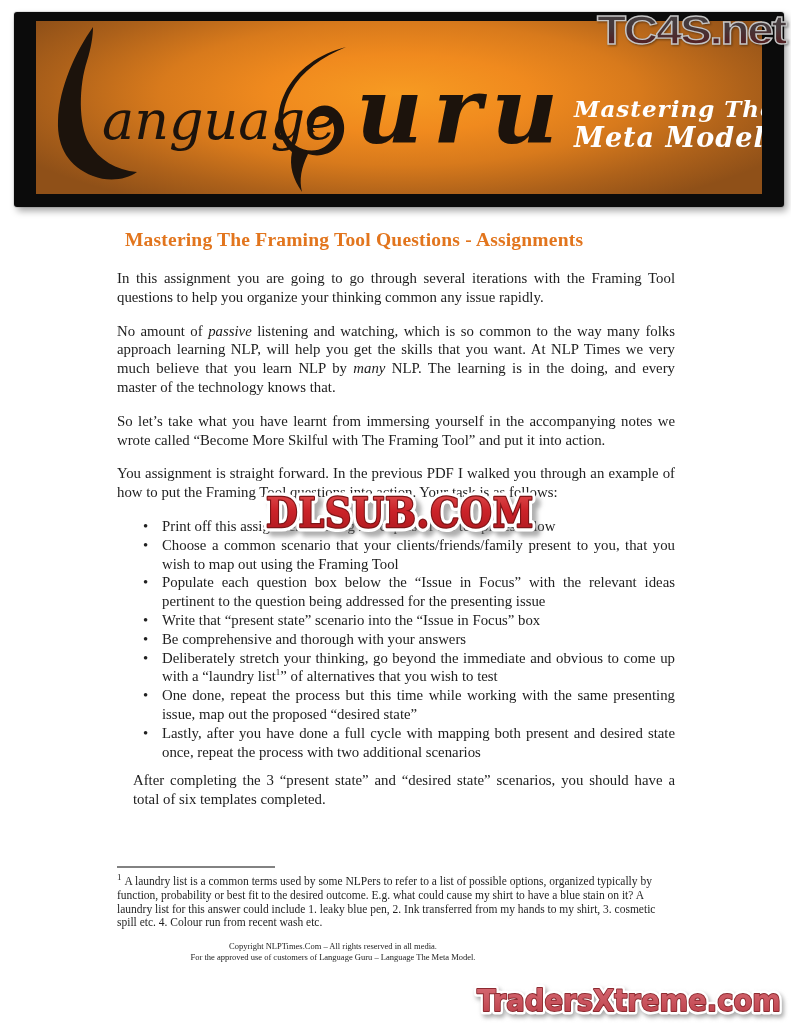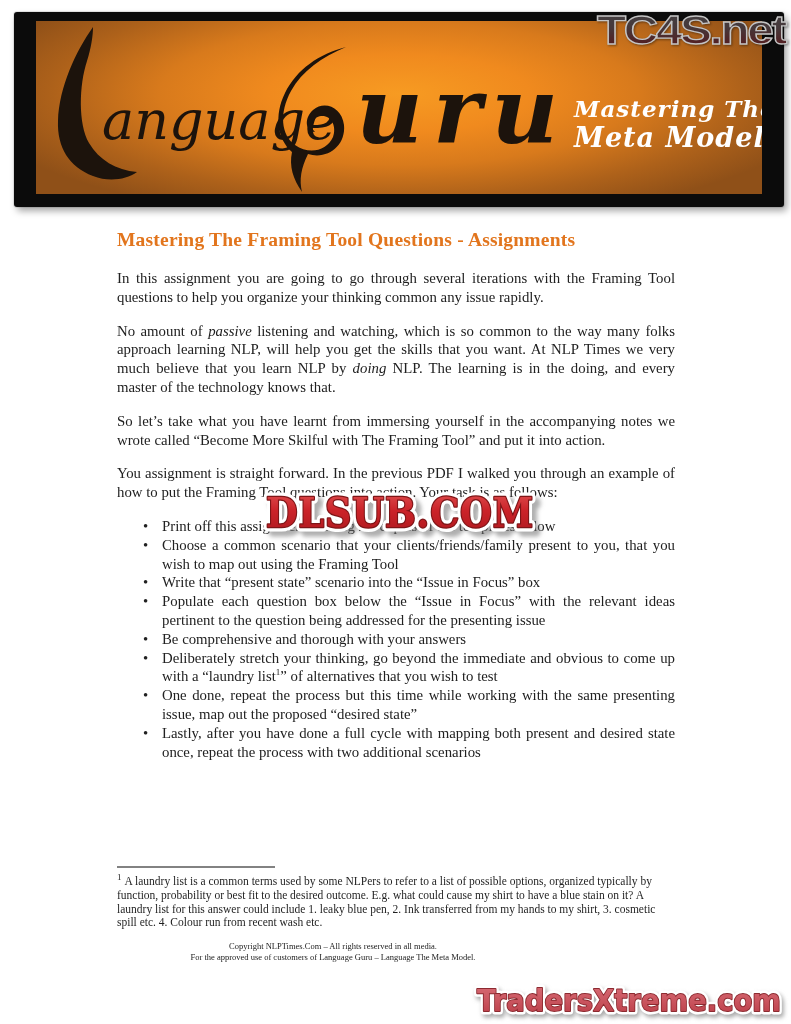--- a/index.html
+++ b/index.html
@@ -41,21 +41,21 @@
   .wm-traders text{font-family:"DejaVu Sans",sans-serif;font-weight:bold;font-size:31px;}
   .stroke-outer{stroke:#ffffff;stroke-linejoin:round;paint-order:stroke;}
   .stroke-dark{stroke-linejoin:round;paint-order:stroke;}
 
   
   .content{
     position:absolute;left:117px;top:228px;width:558px;
     font-size:14.8px;line-height:18.8px;text-align:justify;color:#212121;z-index:2;
   }
   .content h1{
-    font-size:19.5px;line-height:24px;margin:0 0 17px 0;color:#e2751d;
+    font-size:19.5px;line-height:24px;margin:0 0 17px 8px;color:#e2751d;
     font-weight:bold;text-align:left;letter-spacing:0.2px;
   }
   .content p{margin:0 0 15px 0;}
   .content em{font-style:italic;}
   .content ul{list-style:none;margin:0 0 10px 0;padding:0 0 0 45px;}
   .content li{position:relative;}
   .content li::before{content:"\2022";position:absolute;left:-19px;top:0;}
   .closing{margin-left:16px !important;margin-bottom:0 !important;}
   sup{font-size:9px;line-height:0;vertical-align:super;}
 
@@ -94,33 +94,34 @@
         <stop offset="45%" stop-color="#46383a"></stop>
         <stop offset="100%" stop-color="#5a1316"></stop>
       </linearGradient>
     </defs>
     <text x="99" y="42" text-anchor="middle" textLength="188" lengthAdjust="spacingAndGlyphs" fill="url(#gradTc4s)">TC4S.net</text>
   </svg>
 
   <div class="content">
     <h1>Mastering The Framing Tool Questions - Assignments</h1>
     <p>In this assignment you are going to go through several iterations with the Framing Tool questions to help you organize your thinking common any issue rapidly.</p>
-    <p><span>No amount of </span><em>passive</em><span> listening and watching, which is so common to the way many folks approach learning NLP, will help you get the skills that you want. At NLP Times we very much believe that you learn NLP by </span><em>doing</em><span> NLP. The learning is in the doing, and every master of the technology knows that.</span></p>
+    <p><span>No amount of </span><em>passive</em><span> listening and watching, which is so common to the way many folks approach learning NLP, will help you get the skills that you want. At NLP Times we very much believe that you learn NLP by </span><em>many</em><span> NLP. The learning is in the doing, and every master of the technology knows that.</span></p>
     <p>So let’s take what you have learnt from immersing yourself in the accompanying notes we wrote called “Become More Skilful with The Framing Tool” and put it into action.</p>
     <p>You assignment is straight forward. In the previous PDF I walked you through an example of how to put the Framing Tool questions into action.  Your task is as follows:</p>
     <ul>
       <li>Print off this assignment making six copies of the templates below</li>
       <li>Choose a common scenario that your clients/friends/family present to you, that you wish to map out using the Framing Tool</li>
+      <li>Populate each question box below the “Issue in Focus” with the relevant ideas pertinent to the question being addressed for the presenting issue</li>
       <li>Write that “present state” scenario into the “Issue in Focus” box</li>
-      <li>Populate each question box below the “Issue in Focus” with the relevant ideas pertinent to the question being addressed for the presenting issue</li>
       <li>Be comprehensive and thorough with your answers</li>
       <li><span>Deliberately stretch your thinking, go beyond the immediate and obvious to come up with a “laundry list</span><sup>1</sup><span>” of alternatives that you wish to test</span></li>
       <li>One done, repeat the process but this time while working with the same presenting issue, map out the proposed “desired state”</li>
       <li>Lastly, after you have done a full cycle with mapping both present and desired state once, repeat the process with two additional scenarios</li>
     </ul>
+    <p class="closing">After completing the 3 “present state” and “desired state” scenarios, you should have a total of six templates completed.</p>
   </div>
 
   <svg class="wm-dlsub" viewBox="0 0 320 62">
     <defs>
       <linearGradient id="gradDlsub" x1="0" y1="0" x2="0" y2="1">
         <stop offset="0%" stop-color="#e05252"></stop>
         <stop offset="45%" stop-color="#cb2329"></stop>
         <stop offset="100%" stop-color="#ab181d"></stop>
       </linearGradient>
     </defs>

